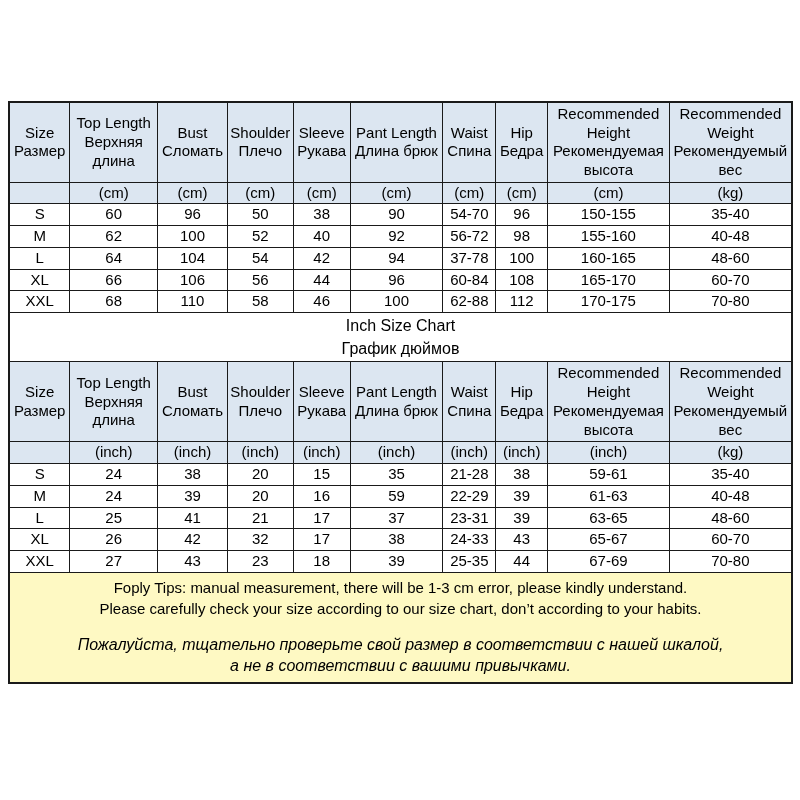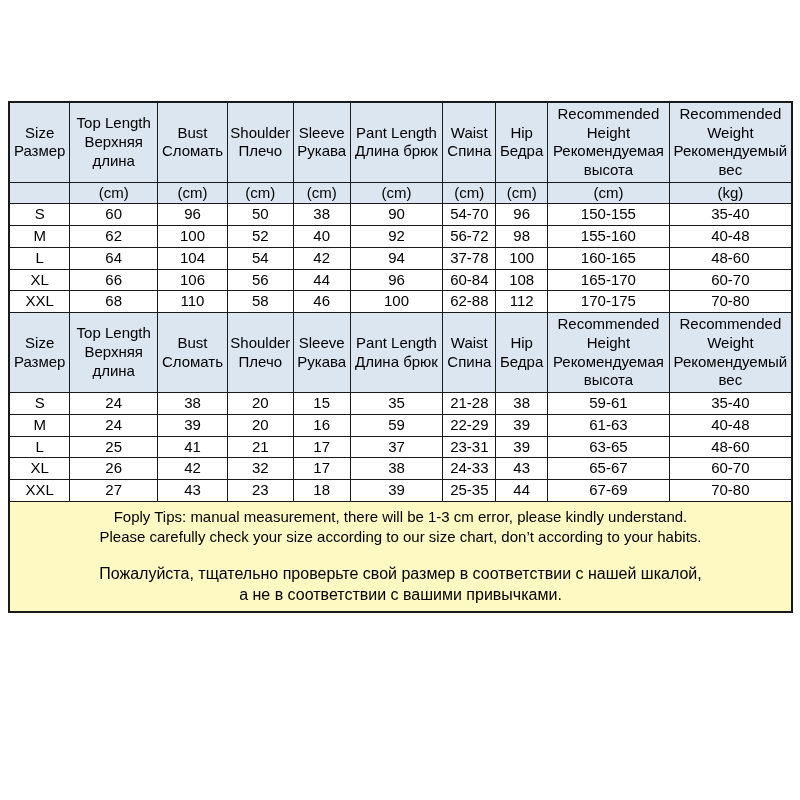--- a/index.html
+++ b/index.html
@@ -57,21 +57,21 @@
     background: #ffffff;
     height: 44px;
     font-size: 16px;
     line-height: 1.45;
   }
   tr.footer-row td {
     background: #fef9c3;
     height: 111px;
   }
   .footer-block .en-line { font-size: 15px; line-height: 1.35; }
-  .footer-block .ru-line { font-size: 16px; line-height: 1.35; }
+  .footer-block .ru-line { font-size: 16px; line-height: 1.35; font-style: italic; }
   .footer-block .gap { height: 15px; }
 </style>
 </head>
 <body>
 
 <div class="page">
   <div class="table-wrap">
     <table class="size-chart">
       <colgroup id="table-cols">
           <col style="width: 7.77%;">
@@ -193,20 +193,26 @@
             <td>68</td>
             <td>110</td>
             <td>58</td>
             <td>46</td>
             <td>100</td>
             <td>62-88</td>
             <td>112</td>
             <td>170-175</td>
             <td>70-80</td>
           </tr>
+          <tr class="divider-row">
+            <td colspan="10">
+              <div>Inch Size Chart</div>
+              <div>График дюймов</div>
+            </td>
+          </tr>
           <tr class="header-row">
             <td>
               <div>Size</div>
               <div>Размер</div>
             </td>
             <td>
               <div>Top Length</div>
               <div>Верхняя длина</div>
             </td>
             <td>
@@ -234,20 +240,32 @@
               <div>Бедра</div>
             </td>
             <td>
               <div>Recommended Height</div>
               <div>Рекомендуемая высота</div>
             </td>
             <td>
               <div>Recommended Weight</div>
               <div>Рекомендуемый вес</div>
             </td>
+          </tr>
+          <tr class="unit-row">
+            <td></td>
+            <td>(inch)</td>
+            <td>(inch)</td>
+            <td>(inch)</td>
+            <td>(inch)</td>
+            <td>(inch)</td>
+            <td>(inch)</td>
+            <td>(inch)</td>
+            <td>(inch)</td>
+            <td>(kg)</td>
           </tr>
           <tr class="data-row">
             <td>S</td>
             <td>24</td>
             <td>38</td>
             <td>20</td>
             <td>15</td>
             <td>35</td>
             <td>21-28</td>
             <td>38</td>

